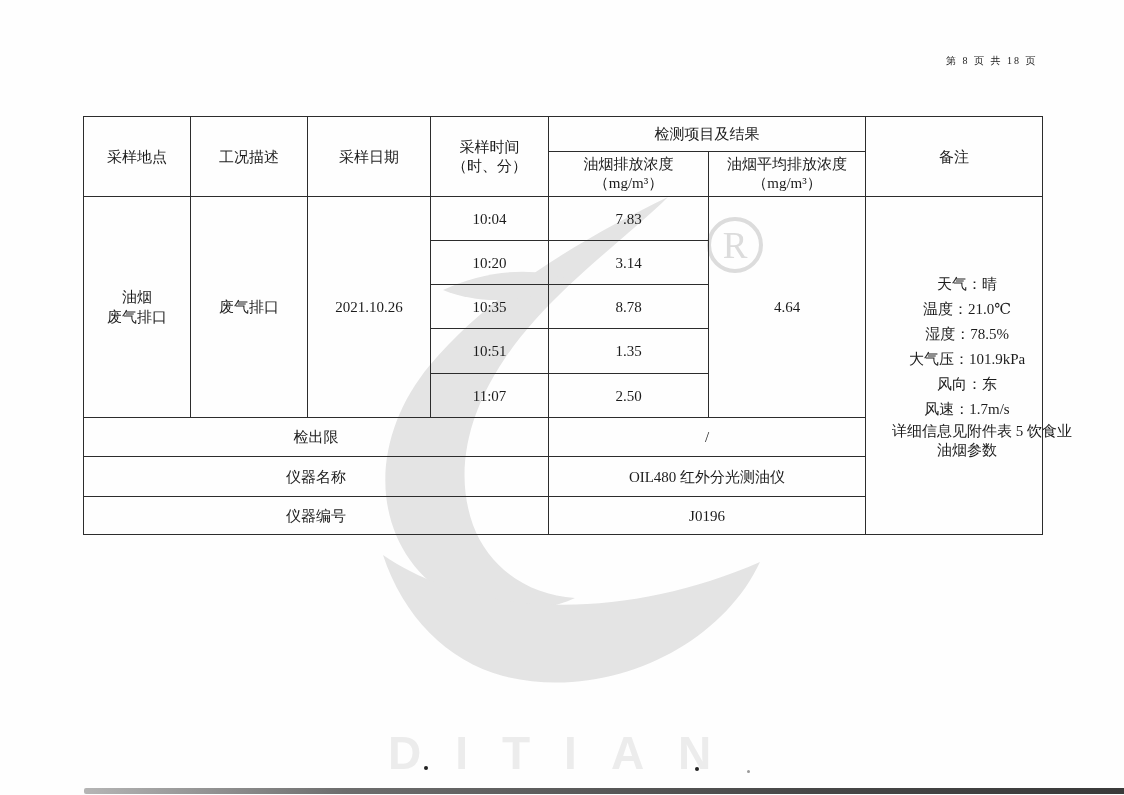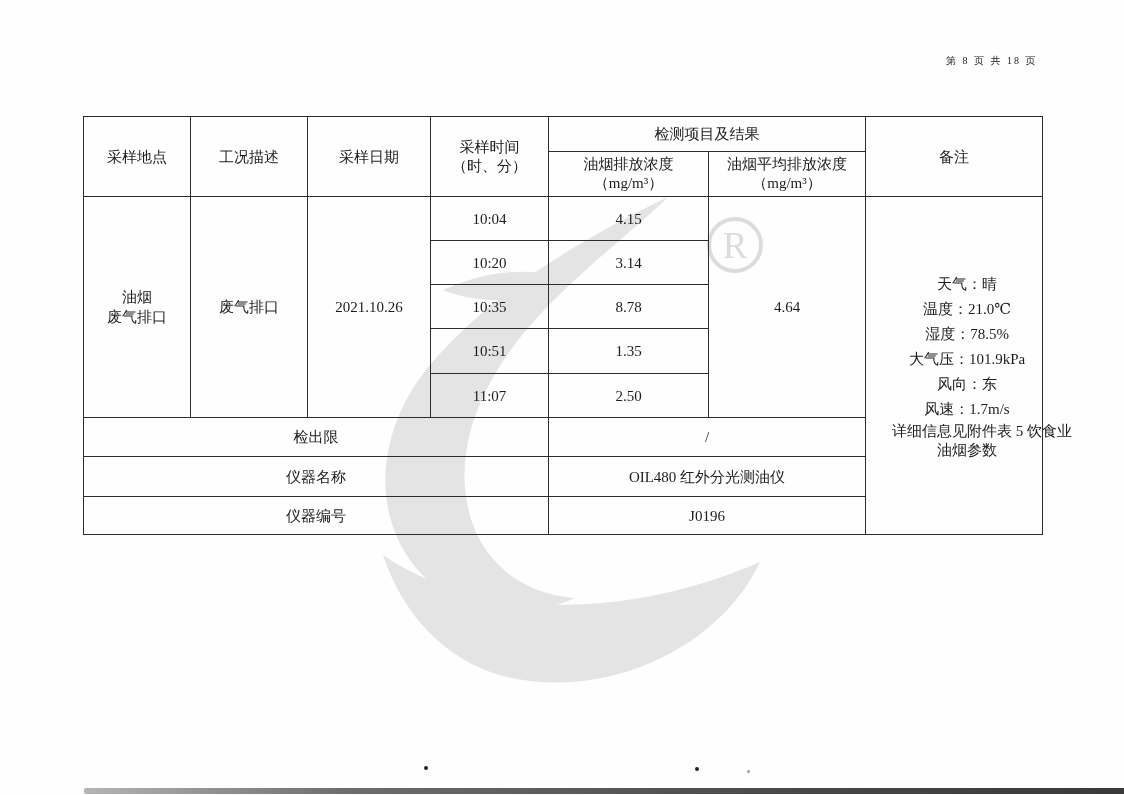--- a/index.html
+++ b/index.html
@@ -77,20 +77,21 @@
     <path fill="#e4e4e4" d="M28,385
       C120,448 268,452 405,392
       C365,478 250,532 148,506
       C92,491 48,446 28,385 Z"></path>
 
     <g>
       <circle cx="380" cy="75" r="26" fill="none" stroke="#dcdcdc" stroke-width="4"></circle>
       <text x="380" y="88" text-anchor="middle" font-family="Liberation Serif, serif" font-size="37" fill="#dcdcdc">R</text>
     </g>
   </svg>
+  <div class="wm-text">DITIAN</div>
   <div class="wm-dot d1"></div>
   <div class="wm-dot d2"></div>
   <div class="wm-dot d3"></div>
 
   <div class="page-number">第 8 页 共 18 页</div>
 
   <table class="report">
     <colgroup>
       <col style="width:107px">
         <col style="width:117px">
@@ -126,21 +127,21 @@
       </tr>
 
       <tr style="height:44px">
         <td rowspan="5">
           <div>油烟</div>
           <div>废气排口</div>
         </td>
         <td rowspan="5">废气排口</td>
         <td rowspan="5">2021.10.26</td>
         <td>10:04</td>
-        <td>4.15</td>
+        <td>7.83</td>
         <td rowspan="5">4.64</td>
         <td rowspan="8" class="remarks-cell">
           <div class="remark-line">天气：晴</div>
           <div class="remark-line">温度：21.0℃</div>
           <div class="remark-line">湿度：78.5%</div>
           <div class="remark-line">大气压：101.9kPa</div>
           <div class="remark-line">风向：东</div>
           <div class="remark-line">风速：1.7m/s</div>
           <div class="remark-line tight">详细信息见附件表 5 饮食业</div>
           <div class="remark-line tight">油烟参数</div>

